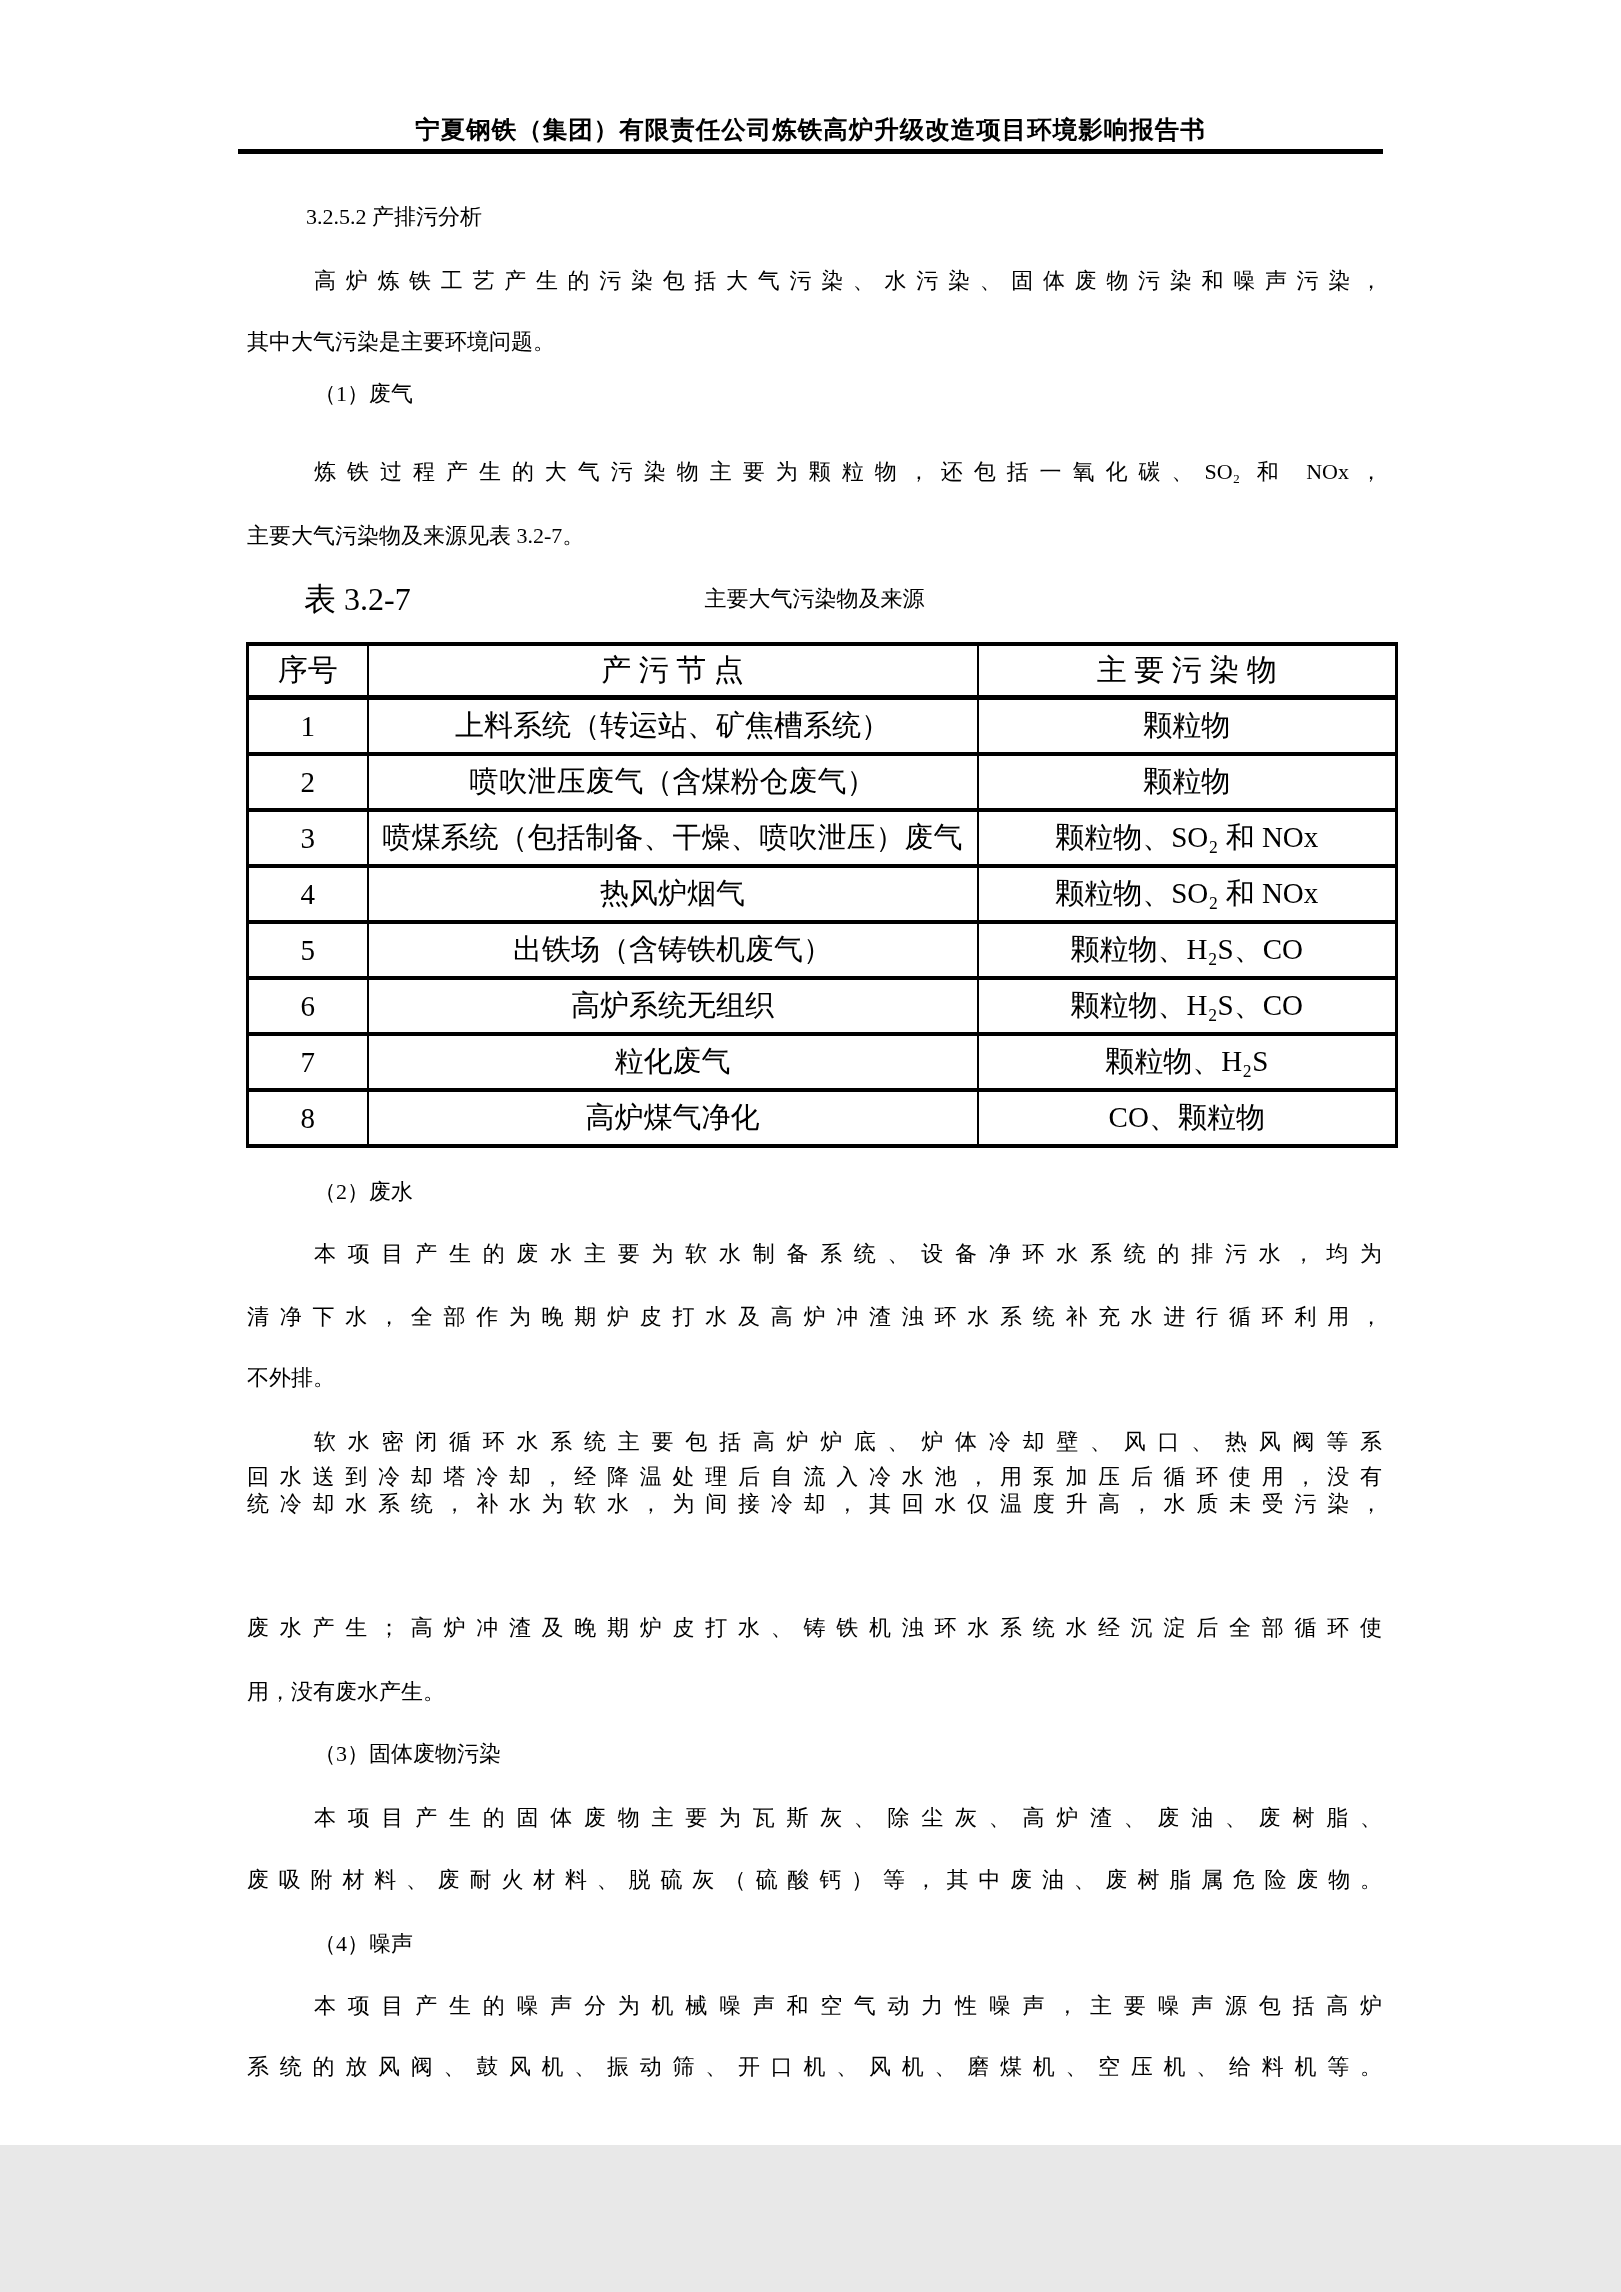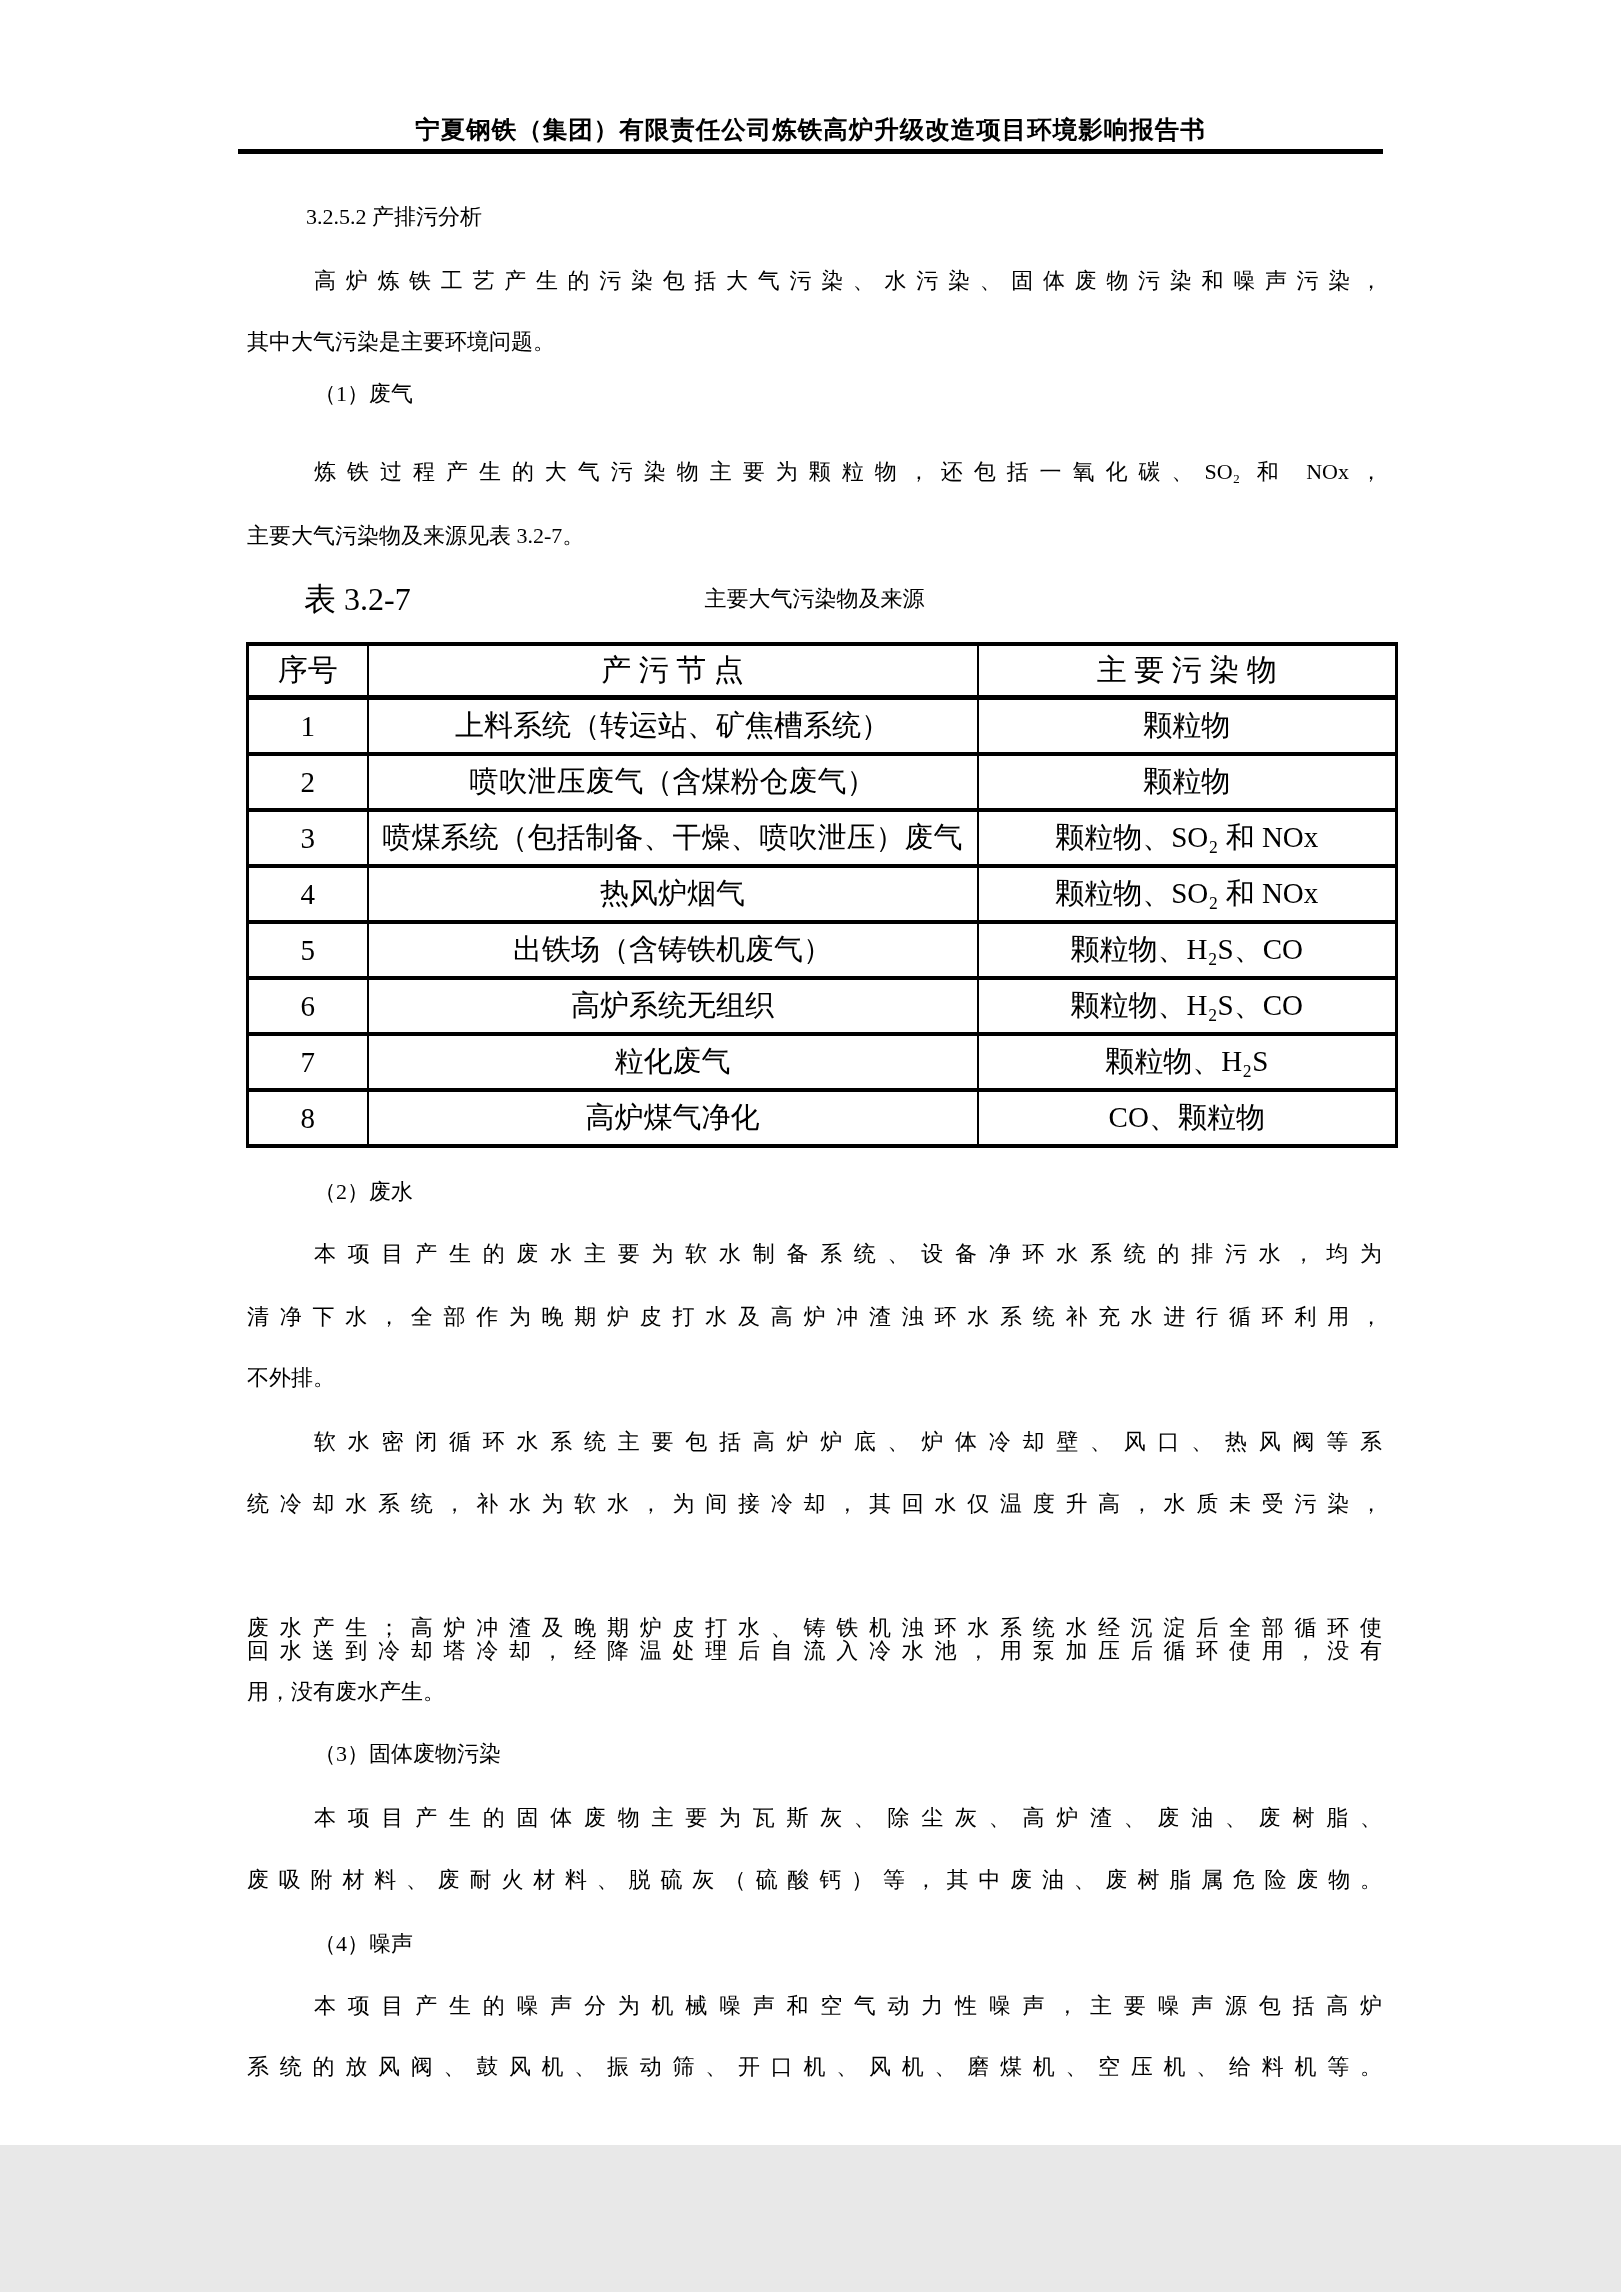--- a/index.html
+++ b/index.html
@@ -127,21 +127,21 @@
   </tbody>
     </table>
 
   <div class="tline ind2" style="top:1174px">（2）废水</div>
   <div class="tline ind2 just" style="top:1236px">本项目产生的废水主要为软水制备系统、设备净环水系统的排污水，均为</div>
   <div class="tline just" style="top:1299px">清净下水，全部作为晚期炉皮打水及高炉冲渣浊环水系统补充水进行循环利用，</div>
   <div class="tline" style="top:1360px">不外排。</div>
 
   <div class="tline ind2 just" style="top:1424px">软水密闭循环水系统主要包括高炉炉底、炉体冷却壁、风口、热风阀等系</div>
   <div class="tline just" style="top:1486px">统冷却水系统，补水为软水，为间接冷却，其回水仅温度升高，水质未受污染，</div>
-  <div class="tline just" style="top:1633px">回水送到冷却塔冷却，经降温处理后自流入冷水池，用泵加压后循环使用，没有</div>
+  <div class="tline just" style="top:1459px">回水送到冷却塔冷却，经降温处理后自流入冷水池，用泵加压后循环使用，没有</div>
   <div class="tline just" style="top:1610px">废水产生；高炉冲渣及晚期炉皮打水、铸铁机浊环水系统水经沉淀后全部循环使</div>
   <div class="tline" style="top:1674px">用，没有废水产生。</div>
 
   <div class="tline ind2" style="top:1736px">（3）固体废物污染</div>
   <div class="tline ind2 just" style="top:1800px">本项目产生的固体废物主要为瓦斯灰、除尘灰、高炉渣、废油、废树脂、</div>
   <div class="tline just" style="top:1862px">废吸附材料、废耐火材料、脱硫灰（硫酸钙）等，其中废油、废树脂属危险废物。</div>
 
   <div class="tline ind2" style="top:1926px">（4）噪声</div>
   <div class="tline ind2 just" style="top:1988px">本项目产生的噪声分为机械噪声和空气动力性噪声，主要噪声源包括高炉</div>
   <div class="tline just" style="top:2049px">系统的放风阀、鼓风机、振动筛、开口机、风机、磨煤机、空压机、给料机等。</div>

